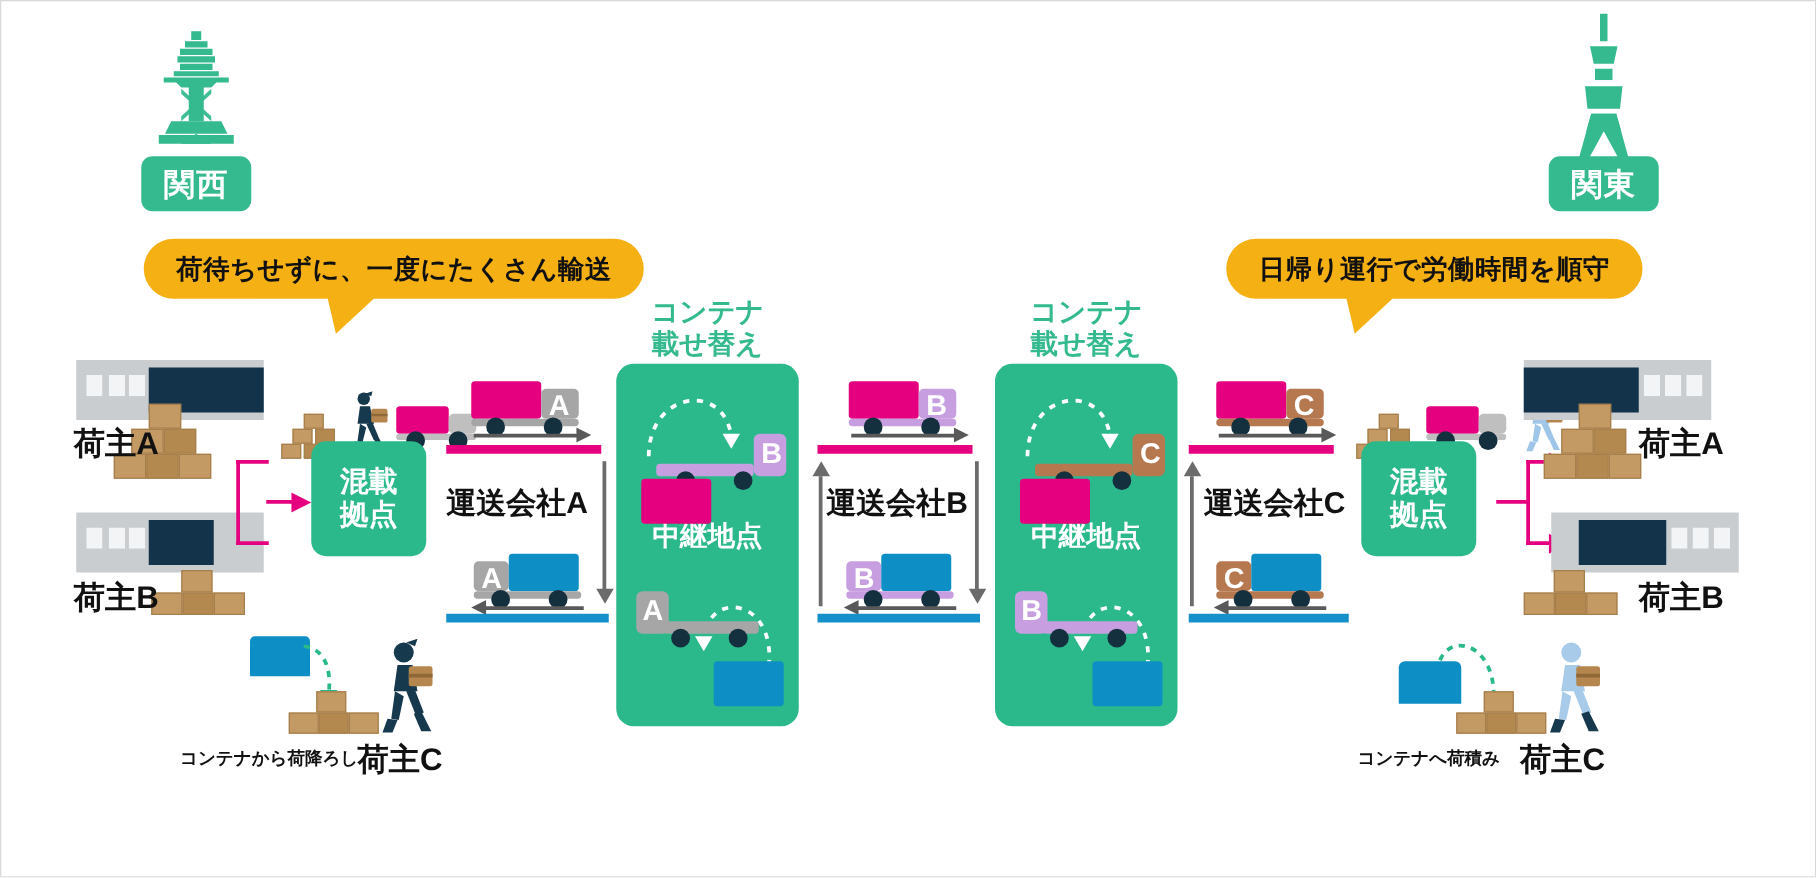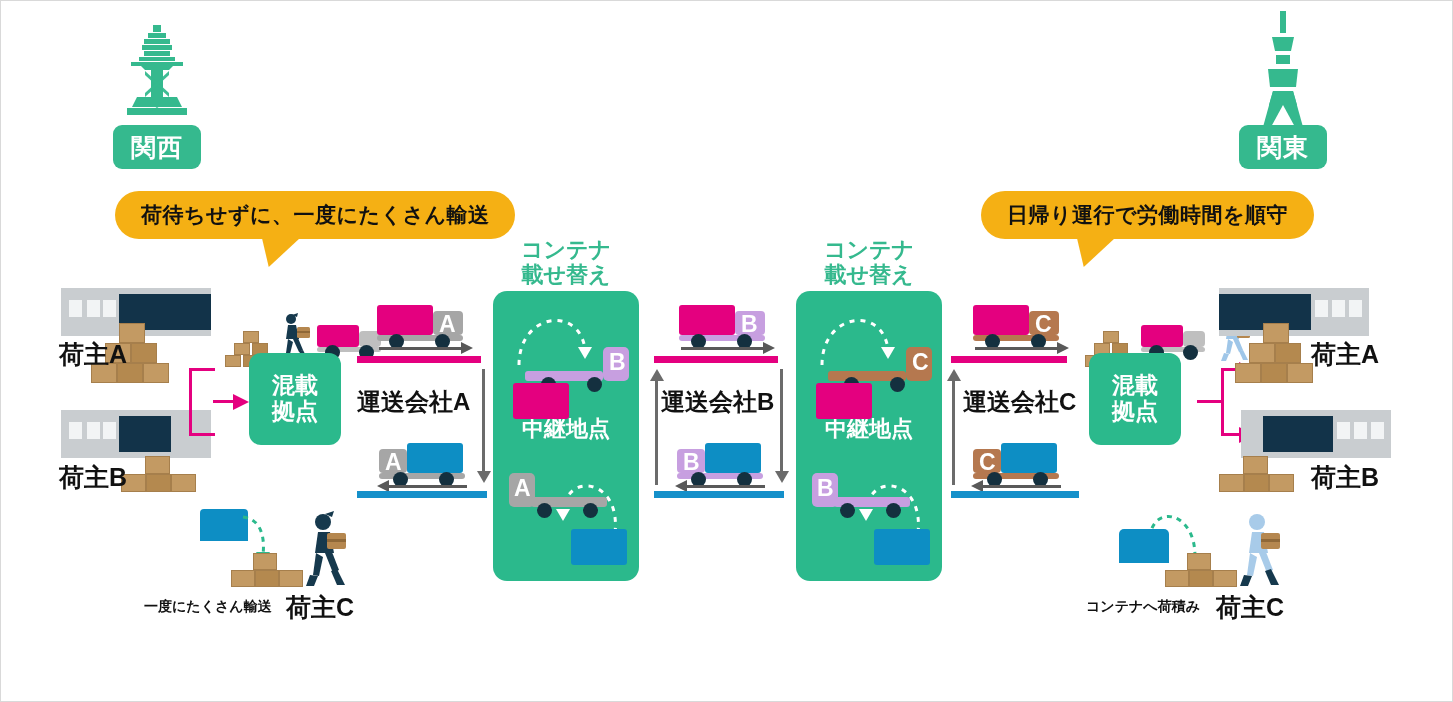--- a/index.html
+++ b/index.html
@@ -256,21 +256,21 @@
         <path d="M19 21 h12 l4 21 h-19 z"></path>
         <path d="M17 42 l-3 22 l6 1 l4 -19 z"></path>
         <path d="M26 42 l8 20 l6 -3 l-7 -18 z"></path>
         <path d="M11 64 l-4 11 h8 l4 -10 z"></path>
         <path d="M32 60 l6 14 h8 l-8 -16 z"></path>
         <rect x="30" y="26" width="4" height="14"></rect>
       </g>
       <rect x="28" y="22" width="19" height="16" rx="2" fill="#b5874f"></rect>
       <rect x="28" y="28" width="19" height="3" fill="#8f6838"></rect>
     </svg>
-    <div class="lbl-sm" style="left:143px;top:597px;">一度にたくさん輸送</div>
+    <div class="lbl-sm" style="left:143px;top:597px;">コンテナから荷降ろし</div>
     <div class="lbl" style="left:285px;top:590px;">荷主C</div>
   </div>
 
   <div>
 
     <div class="truck" style="left:376px;top:304px;width:96px;height:46px;">
       <div class="t-cont" style="left:0;top:0;width:56px;height:30px;background:#e4007f;"></div>
       <div class="t-cab" style="left:56px;top:6px;width:30px;height:24px;background:#a6a6a6;"></div>
       <div class="t-letter" style="left:62px;top:8px;">A</div>
       <div class="t-chassis" style="left:0;top:30px;width:86px;height:6px;background:#a6a6a6;"></div>

